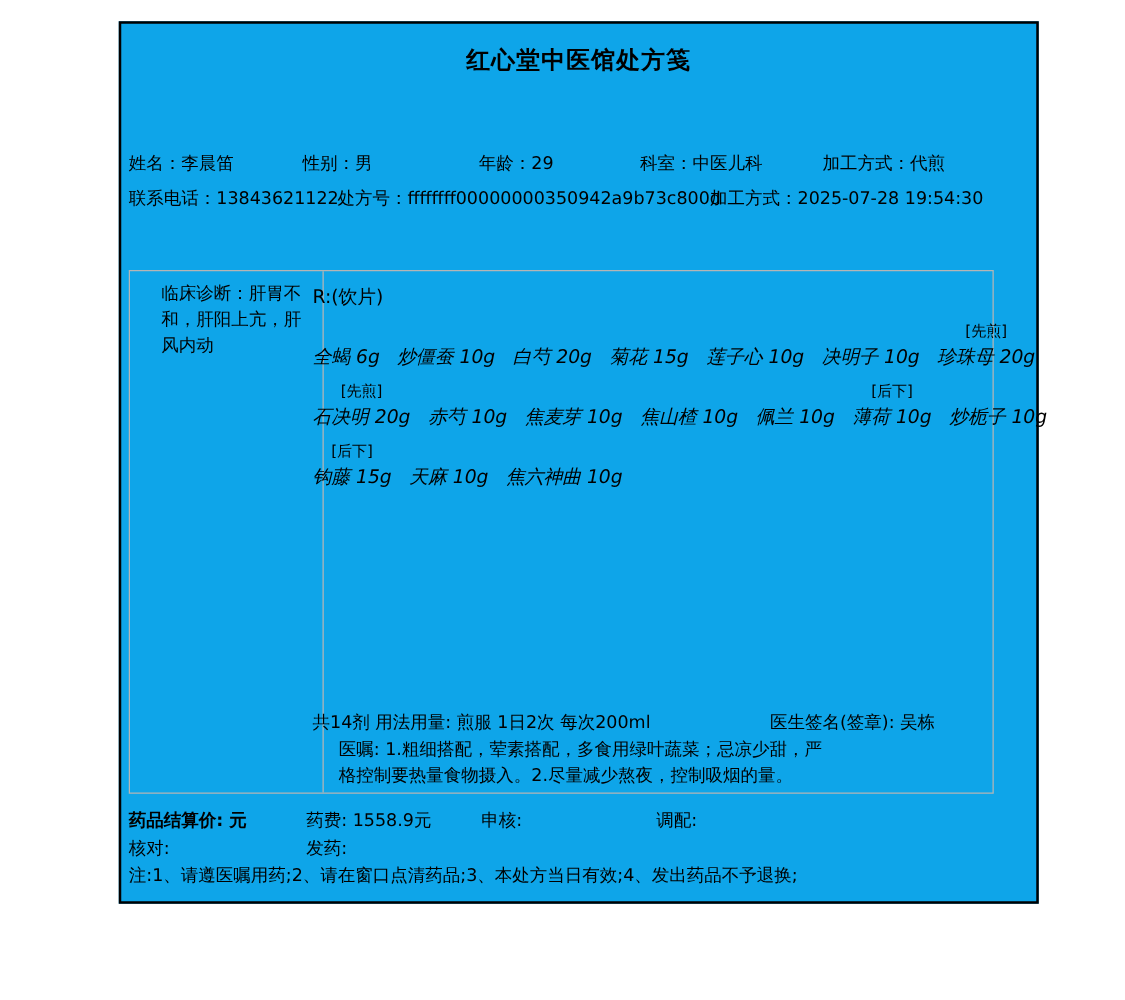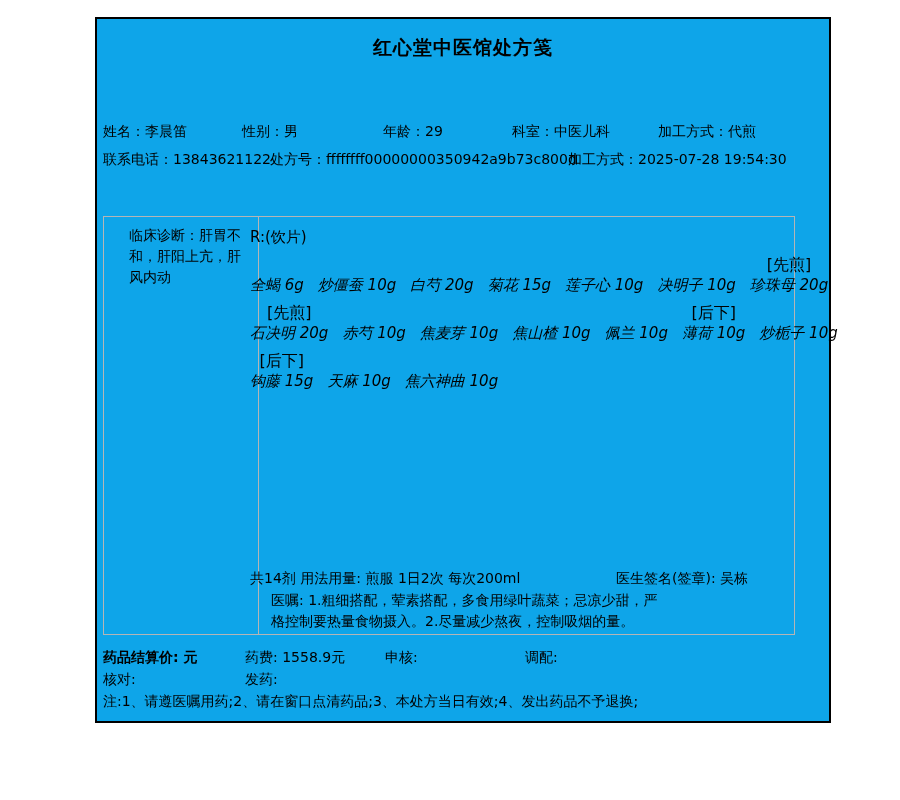--- a/index.html
+++ b/index.html
@@ -7,21 +7,21 @@
   .sheet{position:absolute;left:95px;top:17px;width:736px;height:706px;border:2px solid #000;box-sizing:border-box;background:#0ea5e9;}
   .title{position:absolute;left:0;top:16px;width:100%;text-align:center;font-size:19px;font-weight:bold;letter-spacing:1px;}
   .abs{position:absolute;white-space:nowrap;}
   .fs14{font-size:14px;line-height:18px;}
   .inner-box{position:absolute;left:6px;top:197px;width:692px;height:419px;border:1px solid #b5b5b5;box-sizing:border-box;}
   .diag-col{position:absolute;left:0;top:0;bottom:0;width:137px;border-right:1px solid #b5b5b5;box-sizing:border-box;padding:8px 7px;font-size:14px;line-height:21px;white-space:normal;margin-left:18px;}
   .rx-col{position:absolute;left:138px;right:0;top:0;bottom:0;padding:10px 8px;box-sizing:border-box;}
   .rx-header{font-size:15px;line-height:20px;}
   .herb-line{margin-top:8px;white-space:nowrap;}
   .herb-item{display:inline-block;margin-right:14px;vertical-align:bottom;}
-  .herb-tag{display:block;font-size:16px;height:20px;line-height:20px;text-align:center;white-space:pre;}
+  .herb-tag{display:block;font-size:12px;height:20px;line-height:20px;text-align:center;white-space:pre;}
   .herb-name{display:block;font-size:15px;height:20px;line-height:20px;white-space:nowrap;font-style:italic;}
   .rx-bottom{position:absolute;left:8px;right:8px;bottom:2px;}
   .summary-row{position:relative;font-size:14px;line-height:21px;height:21px;}
   .doctor-sign{position:absolute;left:366px;top:0;white-space:nowrap;}
   .advice{font-size:14px;line-height:21px;width:400px;white-space:normal;margin-top:1px;margin-left:21px;}
   .footer-note{white-space:nowrap;}
 </style>
 </head>
 <body>
 

